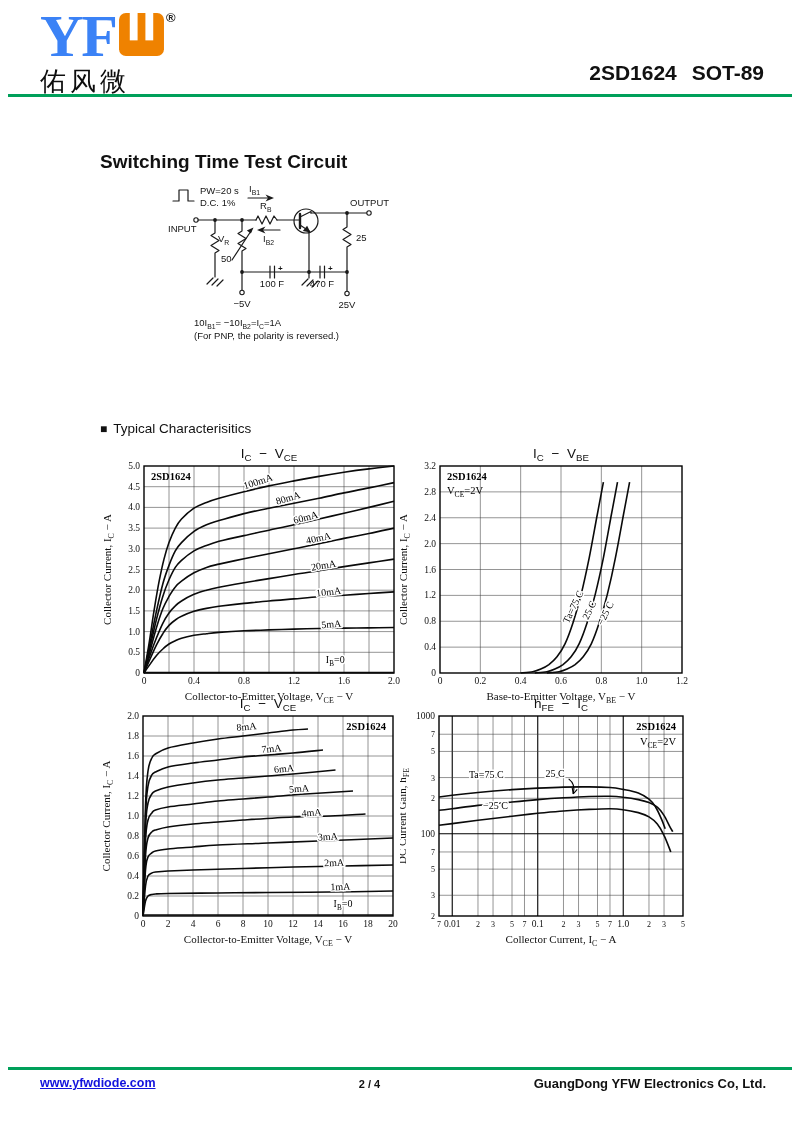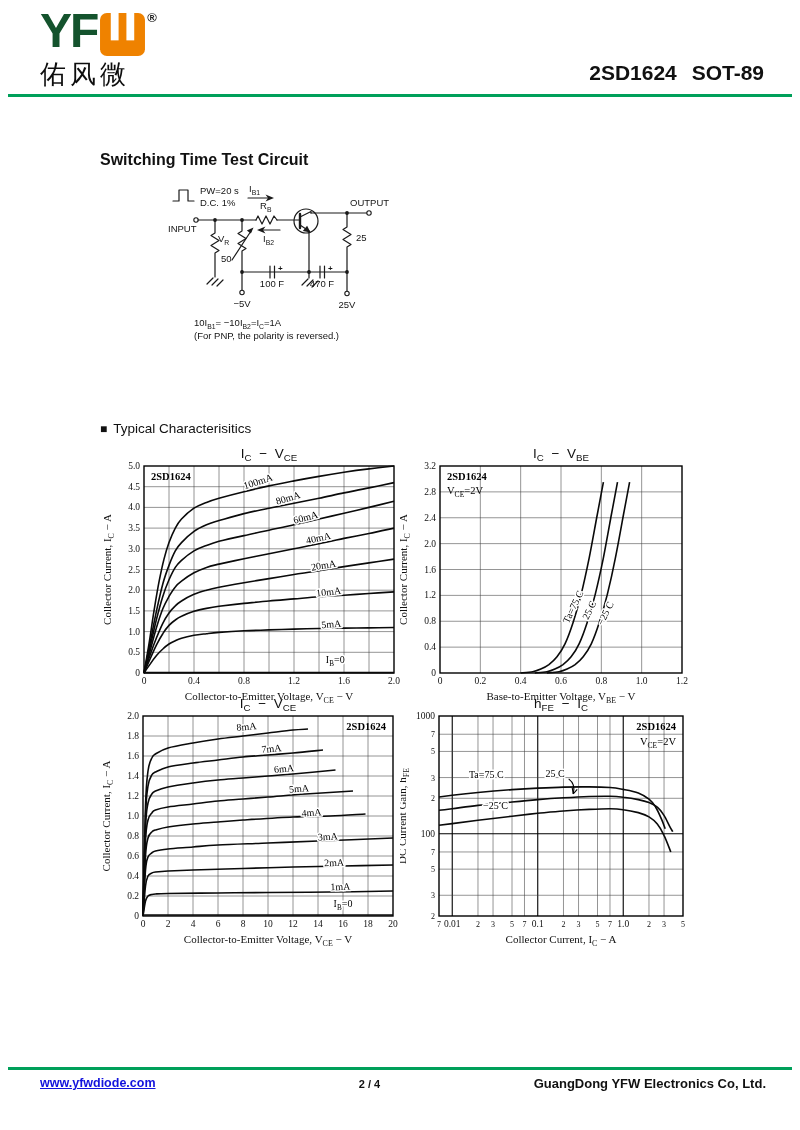--- a/index.html
+++ b/index.html
@@ -1,30 +1,30 @@
 <!DOCTYPE html>
 <html><head>
 <meta charset="utf-8">
 <style>
   html,body{margin:0;padding:0;background:#e8e8e8;}
   .page{position:relative;width:800px;height:1130px;background:#fff;margin:0 auto;
         font-family:"Liberation Sans",sans-serif;overflow:hidden;}
   
   .logo{position:absolute;left:40px;top:10px;}
   .logo-row{display:flex;align-items:flex-start;}
-  .logo-yf{font-size:48px;font-weight:bold;color:#14532d;line-height:.88;letter-spacing:-2px;}
+  .logo-yf{font-size:60px;font-weight:bold;color:#3b82f6;line-height:.88;letter-spacing:-2px;font-family:Liberation Serif, serif;}
   .logo-w{margin:3px 0 0 3px;}
   .logo-reg{font-size:13px;font-weight:bold;color:#222;margin-left:2px;}
   .logo-cjk{font-size:26px;font-weight:normal;color:#0d0d0d;letter-spacing:4px;margin-top:1px;}
   .part-title{position:absolute;right:36px;top:61px;font-size:21px;font-weight:bold;color:#111;word-spacing:9px;}
   .rule{position:absolute;left:8px;width:784px;background:#00A05A;}
   .rule-top{top:94px;height:3px;}
   .rule-bottom{top:1067px;height:3px;}
   
-  .circuit-heading{position:absolute;left:100px;top:151px;font-size:16px;font-weight:bold;color:#111;}
+  .circuit-heading{position:absolute;left:100px;top:151px;font-size:19px;font-weight:bold;color:#111;}
   .circuit-svg{position:absolute;left:160px;top:175px;}
   .cw{fill:none;stroke:#1a1a1a;stroke-width:1.2;stroke-linecap:round;stroke-linejoin:round;}
   .cbar{stroke-width:2.4;}
   .cdot{fill:#1a1a1a;stroke:none;}
   .cterm{fill:#fff;stroke:#1a1a1a;stroke-width:1.1;}
   .cfill{fill:#1a1a1a;stroke:none;}
   .ctext{font-size:9.5px;fill:#141414;font-family:"Liberation Sans",sans-serif;}
   .ctext.small{font-size:8px;font-weight:bold;}
   
   .typical{position:absolute;left:100px;top:421px;font-size:13.5px;color:#111;text-align:center;}

